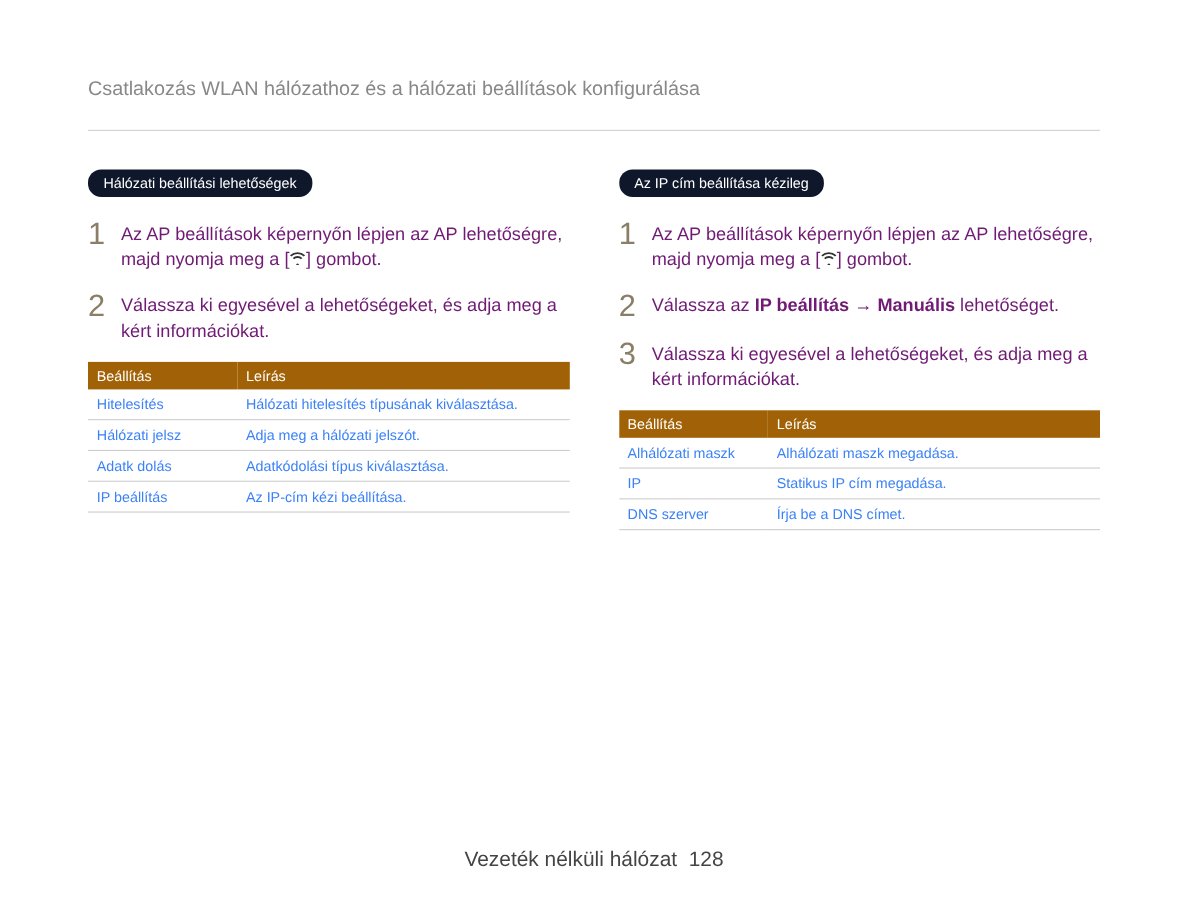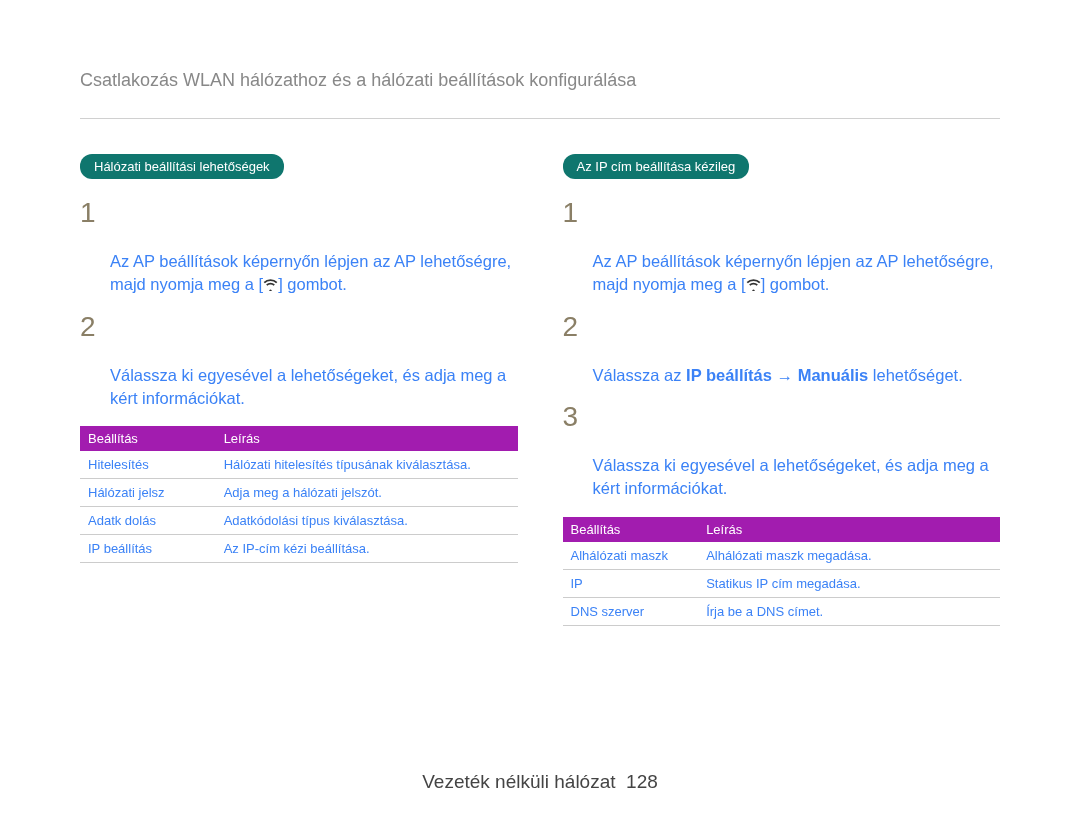--- a/index.html
+++ b/index.html
@@ -24,21 +24,21 @@
   }
   .cols {
     display: flex;
     gap: 45px;
   }
   .col {
     flex: 1;
   }
   .pill {
     display: inline-block;
-    background: #0f766e;
+    background: #0f172a;
     color: #ffffff;
     font-size: 13px;
     padding: 5px 14px;
     border-radius: 12px;
     margin-bottom: 20px;
   }
   .step {
     display: flex;
     align-items: flex-start;
     gap: 12px;
@@ -47,43 +47,42 @@
   .step-num {
     font-size: 28px;
     font-weight: 300;
     color: #8a7f66;
     line-height: 1;
     min-width: 18px;
   }
   .step-text {
     font-size: 16.5px;
     line-height: 1.4;
-    color: #3b82f6;
+    color: #701a75;
     padding-top: 3px;
-    margin-top: 48px;
   }
   .wifi-icon {
     display: inline-block;
     vertical-align: middle;
   }
   .wifi-icon svg {
     width: 15px;
     height: 13px;
   }
   .arrow {
     font-family: Arial;
   }
   table {
     width: 100%;
     border-collapse: collapse;
     margin-top: 8px;
     font-size: 13px;
   }
   thead th {
-    background: #a21caf;
+    background: #a16207;
     color: #ffffff;
     font-weight: 400;
     text-align: left;
     padding: 5px 8px;
   }
   tbody td {
     border-bottom: 1px solid #cccccc;
     padding: 6px 8px;
     vertical-align: top;
     color: #3b82f6;

